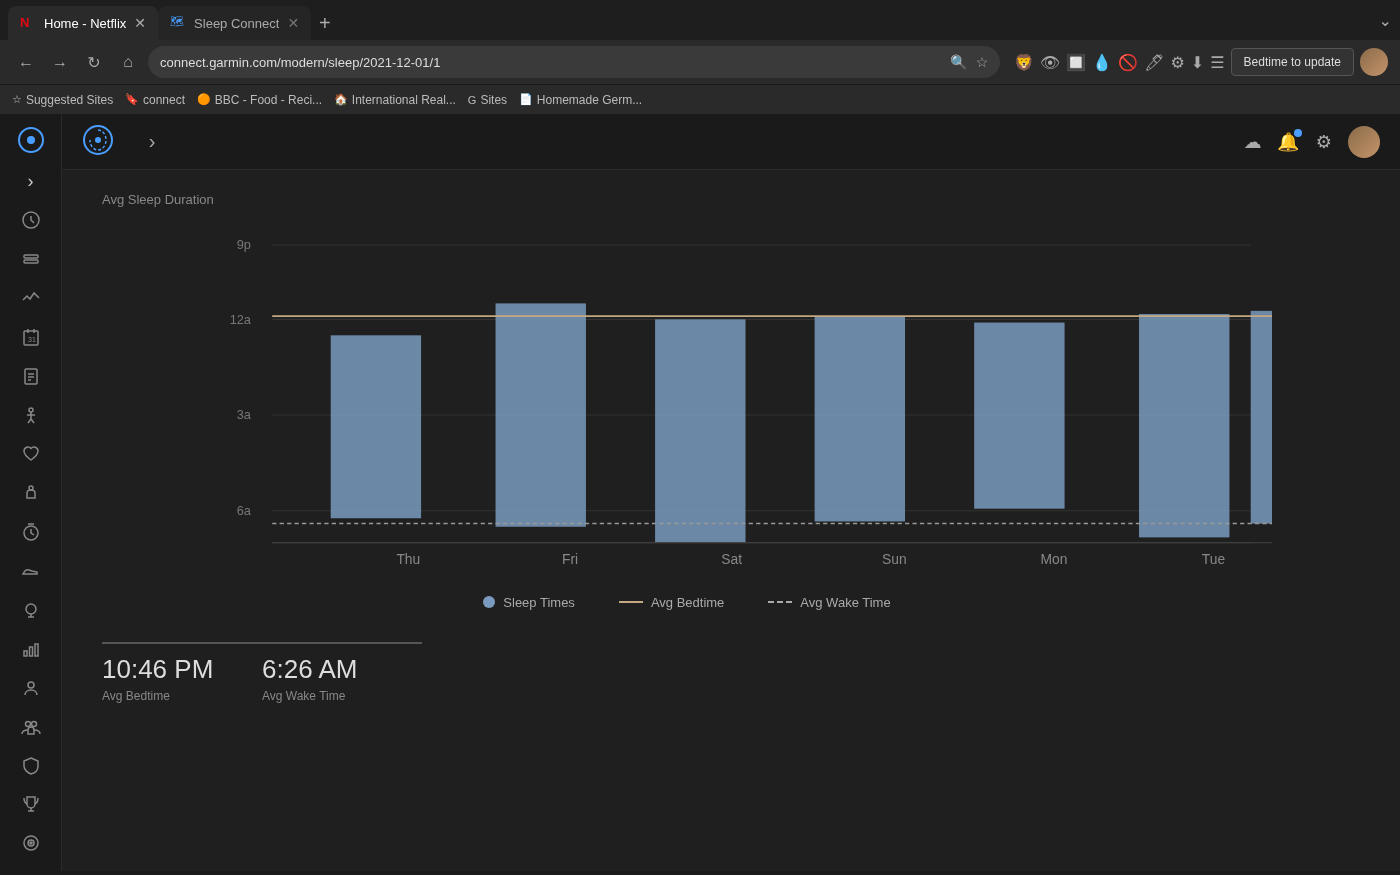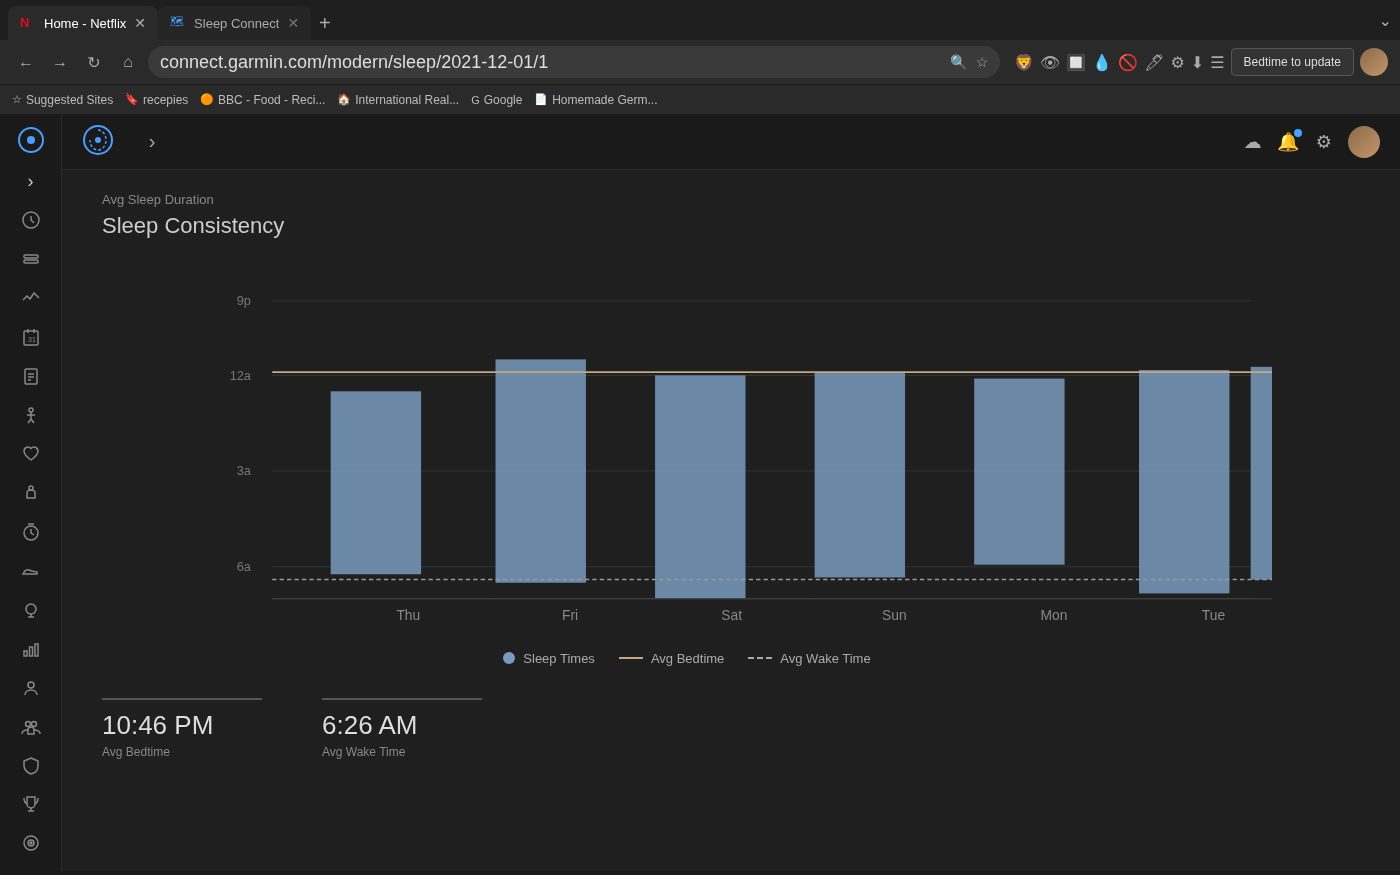--- a/index.html
+++ b/index.html
@@ -13,21 +13,21 @@
     .tab.inactive { background: #1a1a1a; color: #aaa; }
     .tab-favicon { width: 16px; height: 16px; }
     .tab-label { flex: 1; overflow: hidden; text-overflow: ellipsis; white-space: nowrap; font-size: 13px; }
     .tab-close { opacity: 0.6; cursor: pointer; font-size: 14px; }
     .new-tab-btn { background: none; border: none; color: #aaa; font-size: 20px; cursor: pointer; padding: 0 8px; height: 34px; }
     .tab-overflow { background: none; border: none; color: #aaa; margin-left: auto; font-size: 16px; cursor: pointer; align-self: center; }
 
     .toolbar { display: flex; align-items: center; height: 44px; background: #2a2a2a; padding: 0 12px; gap: 6px; }
     .toolbar-btn { background: none; border: none; color: #aaa; cursor: pointer; font-size: 16px; width: 28px; height: 28px; display: flex; align-items: center; justify-content: center; border-radius: 4px; }
     .address-bar { flex: 1; display: flex; align-items: center; background: #3a3a3a; border-radius: 20px; height: 32px; padding: 0 12px; gap: 6px; }
-    .address-text { flex: 1; color: #ddd; font-size: 18px; }
+    .address-text { flex: 1; color: #ddd; font-size: 13px; }
     .address-icons { display: flex; gap: 8px; align-items: center; }
     .addr-icon { color: #aaa; font-size: 14px; cursor: pointer; }
     .toolbar-right { display: flex; align-items: center; gap: 6px; margin-left: 8px; }
     .update-btn { background: #333; border: 1px solid #555; color: #ddd; padding: 6px 12px; border-radius: 4px; font-size: 12px; cursor: pointer; white-space: nowrap; }
     .user-avatar { width: 28px; height: 28px; border-radius: 50%; background: #666; overflow: hidden; cursor: pointer; }
     .avatar-img { width: 100%; height: 100%; background: linear-gradient(135deg, #8a6a4a, #c4956a); }
 
     .bookmarks-bar { display: flex; align-items: center; height: 30px; background: #2a2a2a; padding: 0 12px; gap: 12px; border-top: 1px solid #1a1a1a; font-size: 12px; color: #bbb; overflow: hidden; }
     .bookmark-item { display: flex; align-items: center; gap: 4px; cursor: pointer; white-space: nowrap; }
     .bookmark-favicon { font-size: 11px; }
@@ -56,28 +56,28 @@
     .avg-sleep { margin-bottom: 6px; }
     .avg-sleep-value { font-size: 28px; color: #ddd; font-weight: 300; }
     .avg-sleep-label { font-size: 13px; color: #888; margin-top: 2px; }
 
     
     .section-title { font-size: 22px; color: #ccc; font-weight: 300; margin-bottom: 30px; }
     .chart-container { width: 100%; position: relative; }
     .chart-svg { width: 100%; }
 
     
-    .legend { display: flex; align-items: center; justify-content: center; gap: 24px; margin-top: 16px; font-size: 13px; color: #aaa; }
+    .legend { display: flex; align-items: center; justify-content: center; gap: 44px; margin-top: 16px; font-size: 13px; color: #aaa; }
     .legend-item { display: flex; align-items: center; gap: 8px; }
     .legend-dot { width: 12px; height: 12px; border-radius: 50%; background: #7a9bbf; }
     .legend-solid-line { width: 24px; height: 2px; background: #c4a882; }
     .legend-dashed-line { width: 24px; height: 0; border-top: 2px dashed #aaa; }
 
     
-    .stats-row { display: flex; gap: 60px; margin-top: 32px; }
+    .stats-row { display: flex; margin-top: 32px; }
     .stat-item { }
     .stat-divider { height: 2px; background: #555; margin-bottom: 10px; width: 160px; }
     .stat-value { font-size: 26px; color: #ddd; font-weight: 300; }
     .stat-label { font-size: 12px; color: #888; margin-top: 4px; }
 
     
     .bar { fill: #7a9bbf; opacity: 0.85; }
     .avg-bedtime-line { stroke: #c4a882; stroke-width: 1.5; }
     .avg-wake-line { stroke: #999; stroke-width: 1.5; stroke-dasharray: 4 3; }
     .grid-line { stroke: #333; stroke-width: 1; }
@@ -138,33 +138,33 @@
     </div>
   </div>
 
   <div class="bookmarks-bar">
     <div class="bookmark-item">
       <span class="bookmark-favicon">☆</span>
       <span>Suggested Sites</span>
     </div>
     <div class="bookmark-item">
       <span class="bookmark-favicon">🔖</span>
-      <span>recepies</span>
+      <span>connect</span>
     </div>
     <div class="bookmark-item">
       <span class="bookmark-favicon">🟠</span>
       <span>BBC - Food - Reci...</span>
     </div>
     <div class="bookmark-item">
       <span class="bookmark-favicon">🏠</span>
       <span>International Real...</span>
     </div>
     <div class="bookmark-item">
       <span class="bookmark-favicon">G</span>
-      <span>Google</span>
+      <span>Sites</span>
     </div>
     <div class="bookmark-item">
       <span class="bookmark-favicon">📄</span>
       <span>Homemade Germ...</span>
     </div>
   </div>
 </div>
 
 <div class="app">
 
@@ -317,21 +317,20 @@
       </div>
     </div>
 
     <div class="content">
 
       <div class="avg-sleep">
         <div class="avg-sleep-label">Avg Sleep Duration</div>
       </div>
 
       <div class="chart-container">
-        <h2 class="section-title">Sleep Consistency</h2>
         
         <svg viewBox="0 0 1100 340" width="100%" class="chart-svg">
 
           <line x1="160" y1="30" x2="1080" y2="30" class="grid-line"></line>
 
           <line x1="160" y1="100" x2="1080" y2="100" class="grid-line"></line>
 
           <line x1="160" y1="190" x2="1080" y2="190" class="grid-line"></line>
 
           <line x1="160" y1="280" x2="1080" y2="280" class="grid-line"></line>

